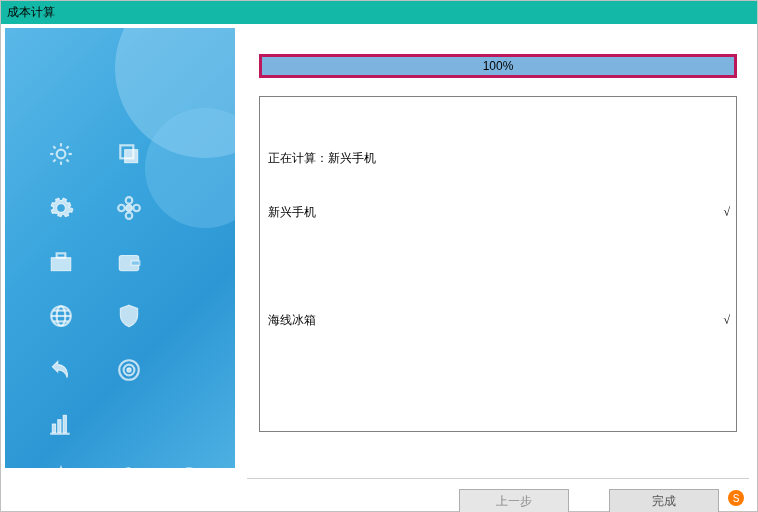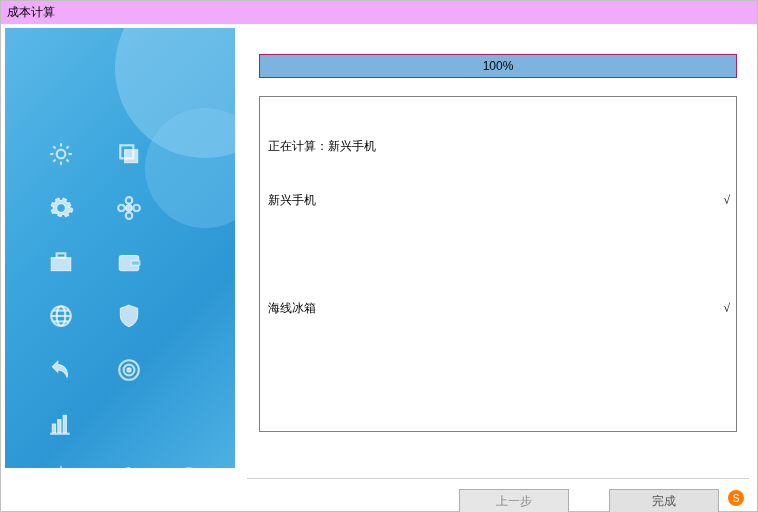--- a/index.html
+++ b/index.html
@@ -17,21 +17,21 @@
   left: 0; top: 0;
   width: 758px;
   height: 512px;
   border: 1px solid #c0c0c0;
   background: #fff;
 }
 .title-bar {
   padding: 3px 6px;
   font-size: 12px;
   color: #000;
-  background: #f0abfc;
+  background: #14b8a6;
 }
 .content {
   position: relative;
   width: 100%;
   height: calc(100% - 20px);
 }
 .sidebar {
   position: absolute;
   left: 4px;
   top: 4px;
@@ -77,38 +77,38 @@
 .main {
   position: absolute;
   left: 246px;
   top: 4px;
   width: 502px;
   height: 440px;
 }
 .progress-outer {
   margin: 26px 12px 0 12px;
   height: 24px;
-  border: 1px solid #be185d;
+  border: 3px solid #be185d;
   background: #f0f0f0;
 }
 .progress-fill {
   height: 100%;
   background: #7db4df;
   display: flex;
   align-items: center;
   justify-content: center;
   font-size: 12px;
   color: #000;
 }
 .log-box {
   margin: 18px 12px 0 12px;
   height: 336px;
   border: 1px solid #808080;
   background: #fff;
-  padding: 4px 8px;
+  padding: 16px 8px;
   font-size: 12px;
   line-height: 1.5;
   color: #000;
   overflow: hidden;
   white-space: pre-wrap;
 }
 .log-line { display: flex; justify-content: space-between; gap: 17px; }
 .log-line .tick { font-family: "SimSun"; letter-spacing: -2px; }
 .button-row {
   position: absolute;

